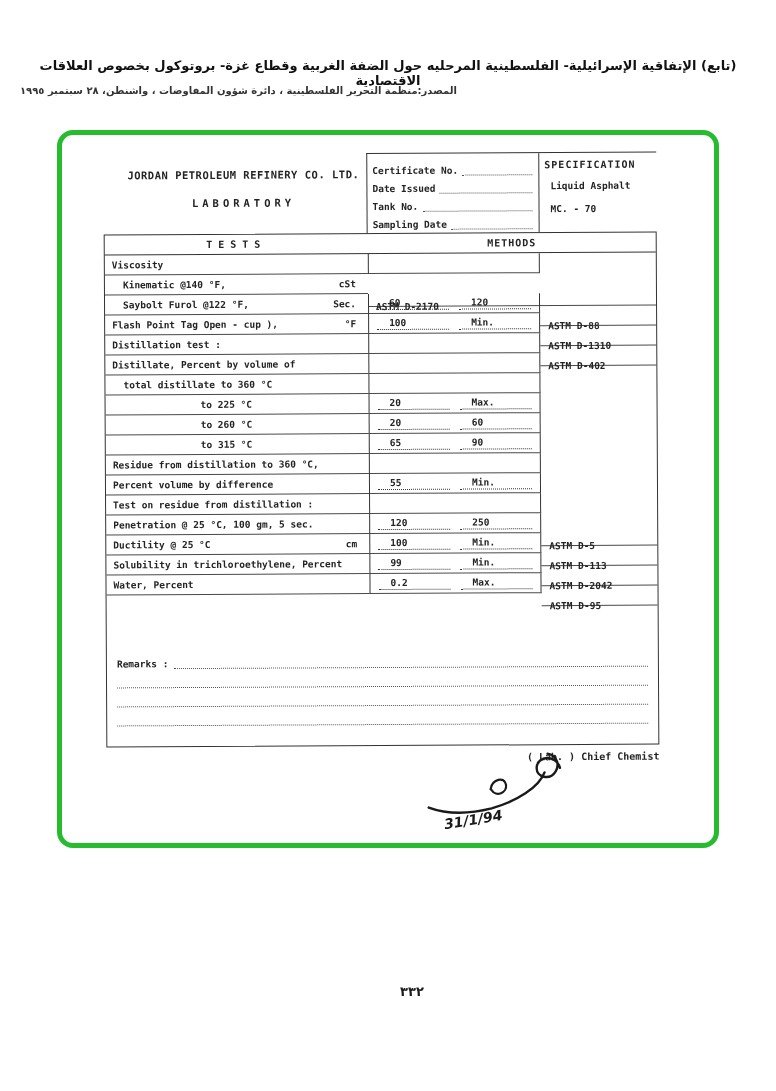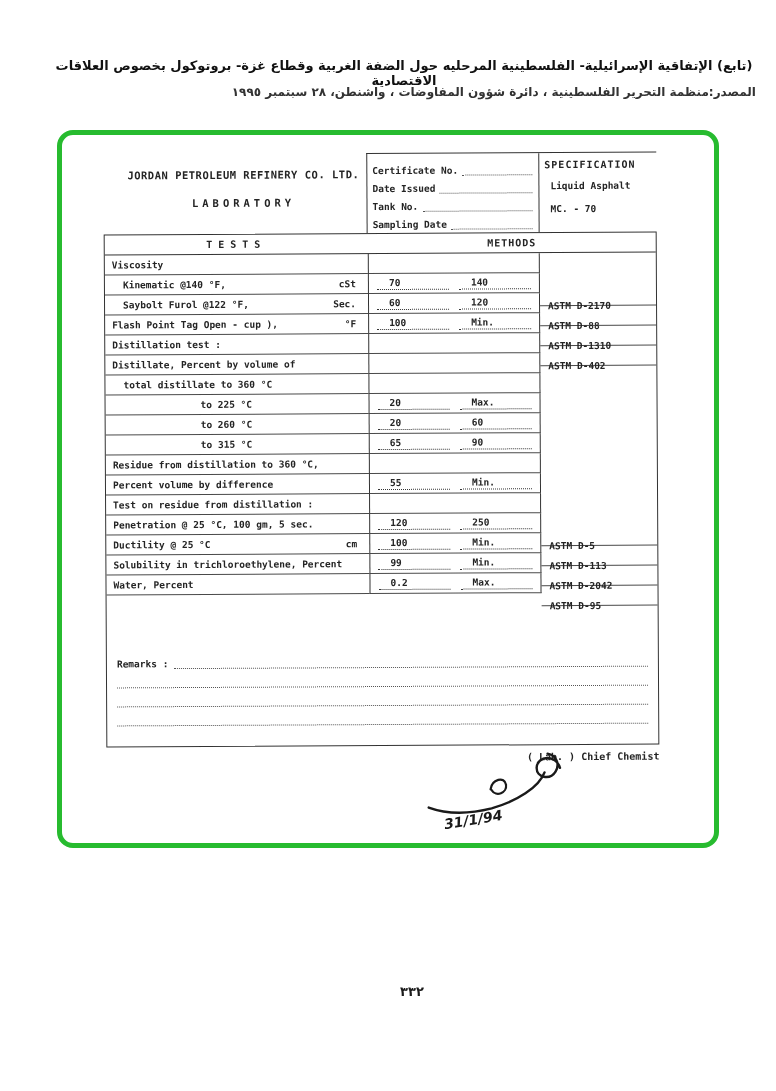--- a/index.html
+++ b/index.html
@@ -2,26 +2,26 @@
 <html><head>
 <meta charset="utf-8">
 <style>
   html,body { margin:0; padding:0; }
   body {
     width:776px; height:1091px; background:#ffffff; position:relative;
     font-family:"DejaVu Sans", sans-serif; color:#1b1b1b; overflow:hidden;
   }
   
   .ar-title {
-    position:absolute; top:58px; left:36px; width:736px; text-align:center;
+    position:absolute; top:58px; left:20px; width:736px; text-align:center;
     direction:rtl; font-weight:bold; font-size:13px; color:#111;
   }
   .ar-source {
-    position:absolute; top:85px; left:20px; width:736px; text-align:right;
-    direction:rtl; font-size:12px; color:#333; font-weight:bold;
+    position:absolute; top:85px; left:20px; width:736px; text-align:left;
+    direction:rtl; font-size:10px; color:#333; font-weight:bold;
   }
   
   .frame { position:absolute; left:57px; top:130px; width:662px; height:718px; }
   .frame-border {
     position:absolute; inset:0; border:5px solid #27bb2f; border-radius:16px;
     pointer-events:none; z-index:5;
   }
   
   .form {
     position:absolute; inset:0;
@@ -130,24 +130,20 @@
           </div>
         <div class="c2"></div>
         <div class="c3"></div>
       </div>
 
       <div class="trow">
         <div class="c1 ind1">
           <span>Kinematic @140 °F,</span>
           <span>cSt</span>
         </div>
-        <div class="c2">
-          <span class="seg">70</span>
-          <span class="seg">140</span>
-        </div>
         <div class="c3 ml">ASTM D-2170</div>
       </div>
 
       <div class="trow">
         <div class="c1 ind1">
           <span>Saybolt Furol @122 °F,</span>
           <span>Sec.</span>
         </div>
         <div class="c2">
           <span class="seg">60</span>

